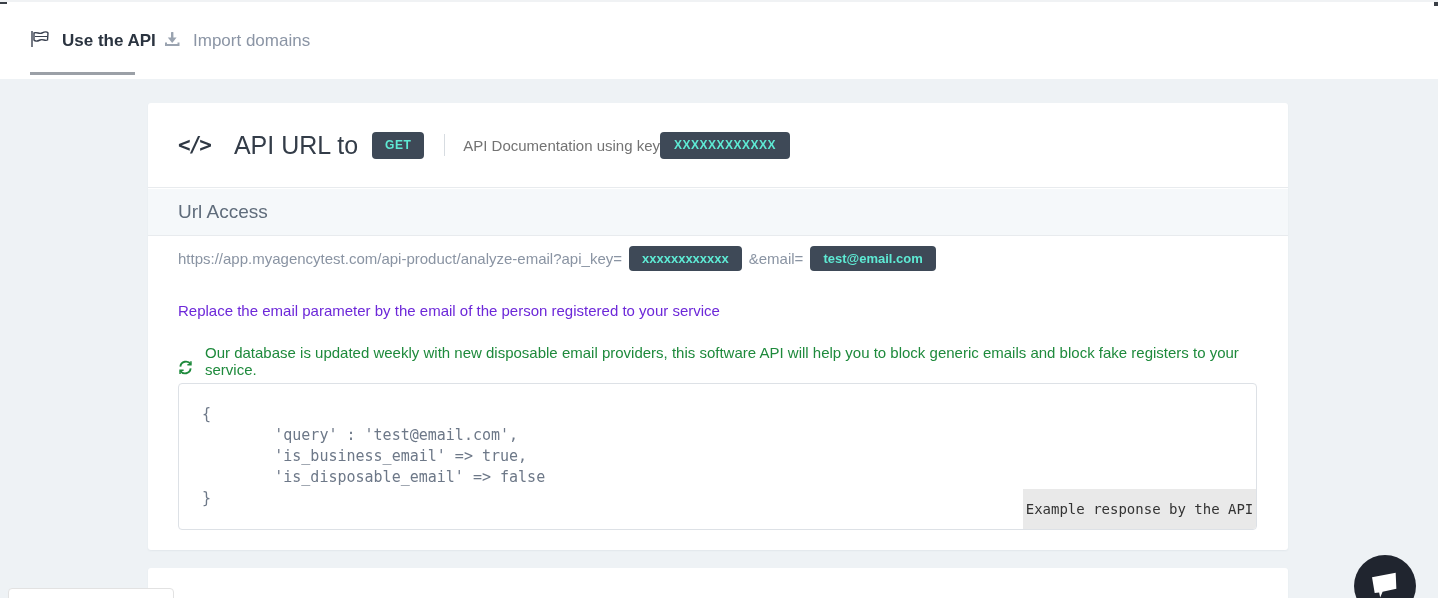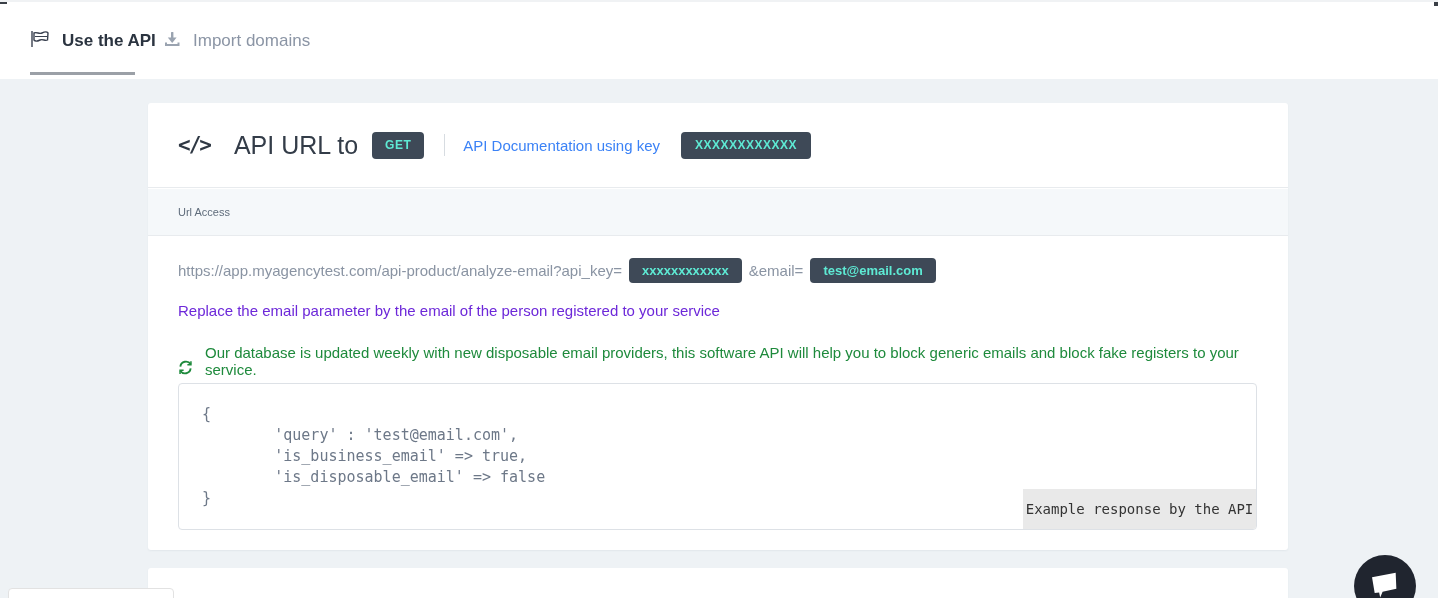--- a/index.html
+++ b/index.html
@@ -51,34 +51,34 @@
     font-size: 21px; color: #2f3844; font-weight: bold; letter-spacing: -2px;
     margin-right: 16px;
   }
   .card-title { font-size: 25px; color: #333c48; font-weight: 400; margin-right: 14px; margin-left: 8px; }
   .badge-dark {
     background: #3e4957; color: #5eead4; font-weight: bold;
     border-radius: 4px; display: inline-flex; align-items: center; justify-content: center;
   }
   .badge-get { height: 27px; padding: 0 13px; font-size: 12px; letter-spacing: 0.5px; }
   .hdr-divider { width: 1px; height: 22px; background: #d7dce1; margin: 0 18px 0 20px; }
-  .hdr-doc-text { font-size: 15px; color: #3b82f6; margin-right: 21px; }
+  .hdr-doc-text { font-size: 15px; color: #737373; margin-right: 0; }
   .badge-key-upper { height: 27px; padding: 0 14px; font-size: 12px; letter-spacing: 0.5px; }
 
   
   .section-strip {
     position: absolute; left: 0; top: 86px; width: 100%; height: 47px;
     background: #f5f8fa; border-bottom: 1px solid #e8ebee;
     display: flex; align-items: center; padding-left: 30px;
   }
-  .section-strip-label { font-size: 11px; color: #5f6c7b; }
+  .section-strip-label { font-size: 19px; color: #5f6c7b; }
 
   
   .url-line {
-    position: absolute; left: 30px; top: 154px; height: 26px;
+    position: absolute; left: 30px; top: 142px; height: 26px;
     display: flex; align-items: center; font-size: 15px; color: #8a94a3; text-align: center;
   }
   .badge-token { height: 25px; padding: 0 13px; font-size: 13px; margin: 0 7px; }
 
   
   .instr { position: absolute; left: 30px; font-size: 15px; color: #6d28d9; }
   .instr-1 { top: 199px; }
   .instr-2 { top: 220px; }
   .notice-line {
     position: absolute; left: 30px; top: 241px;

